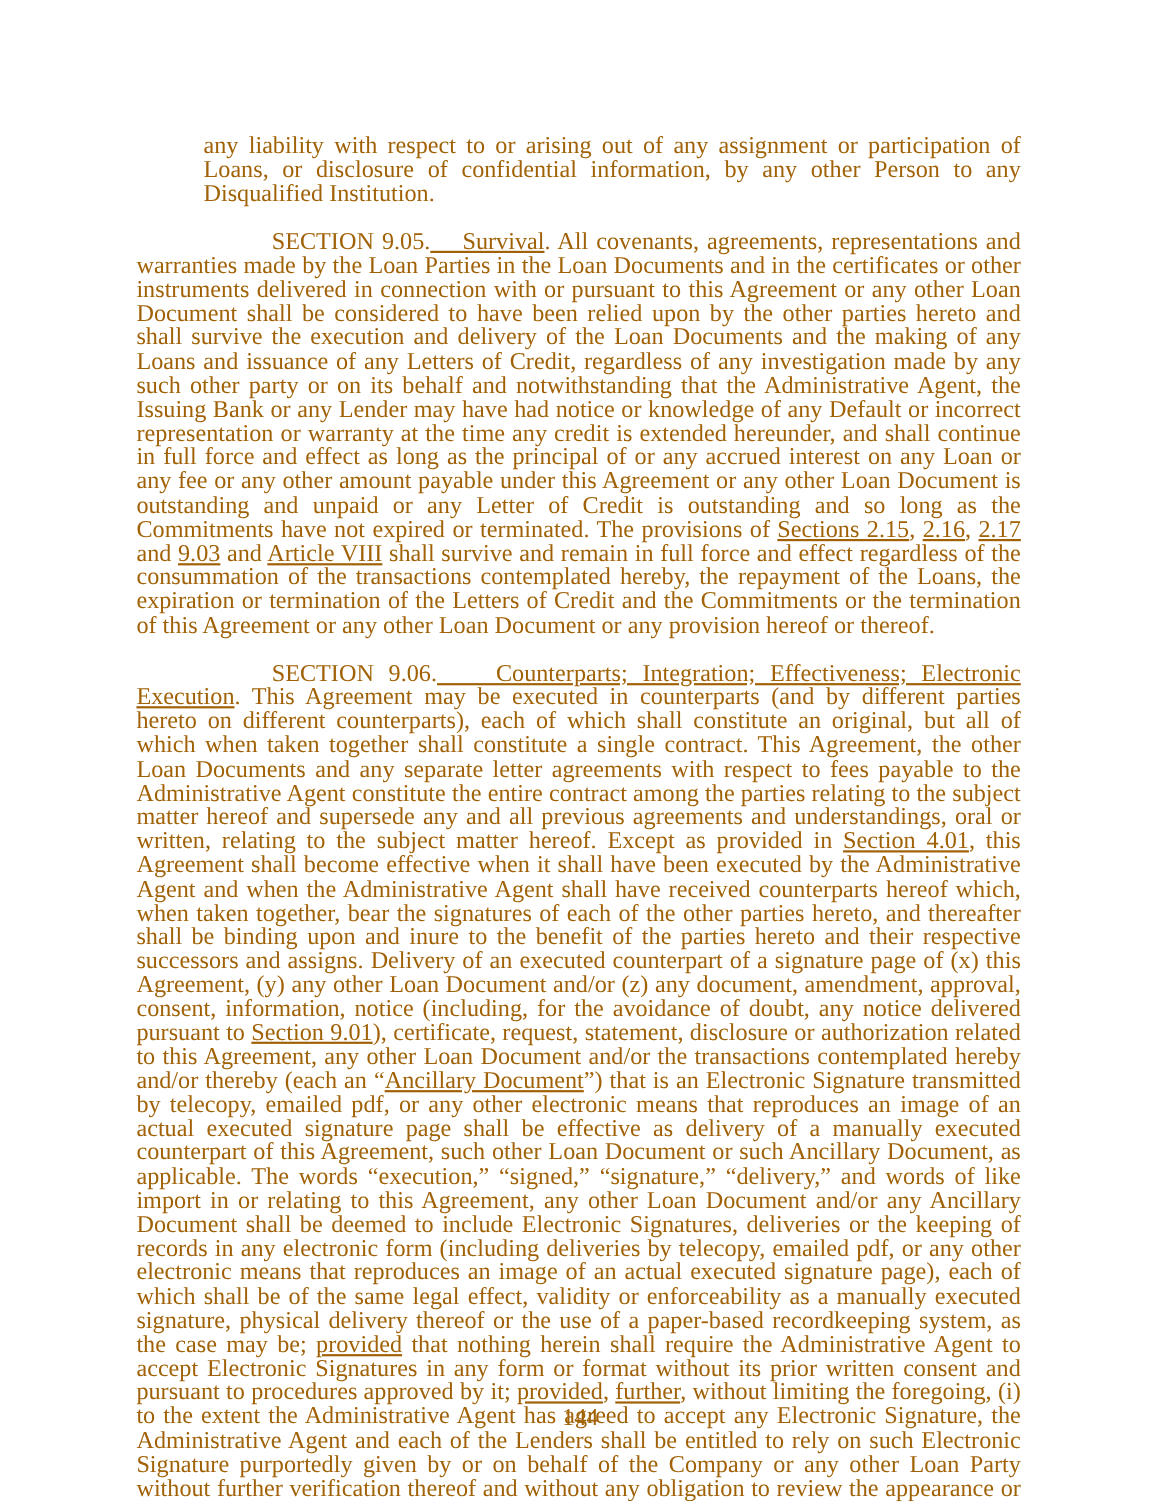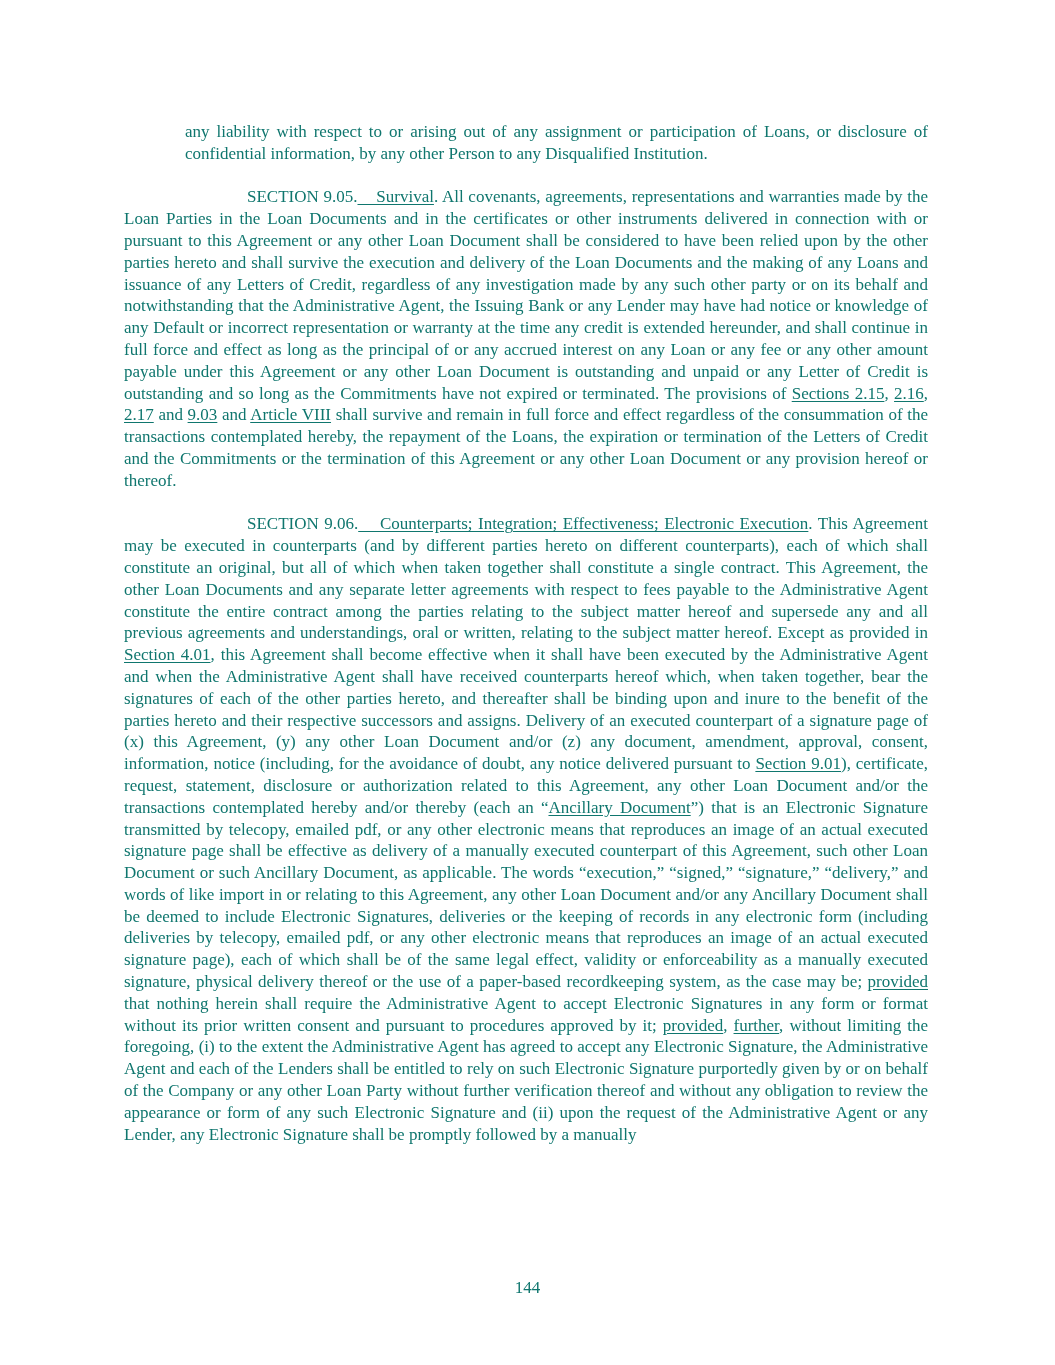--- a/index.html
+++ b/index.html
@@ -5,23 +5,23 @@
   html, body {
     margin: 0;
     padding: 0;
     background: #ffffff;
   }
   .page {
     position: relative;
     width: 1055px;
     height: 1365px;
     background: #ffffff;
-    color: #0f766e;
+    color: #a16207;
     font-family: "Liberation Serif", "DejaVu Serif", serif;
-    font-size: 17px;
+    font-size: 22px;
     line-height: 21.8px;
     overflow: hidden;
   }
   .content {
     position: absolute;
     left: 124px;
     top: 121px;
     width: 804px;
     text-align: justify;
   }

